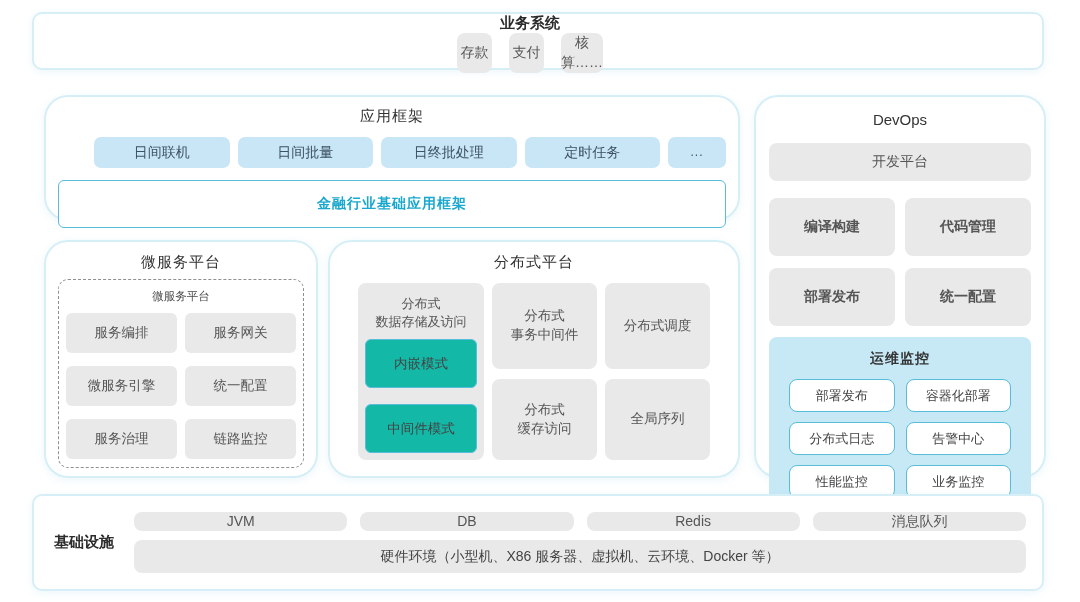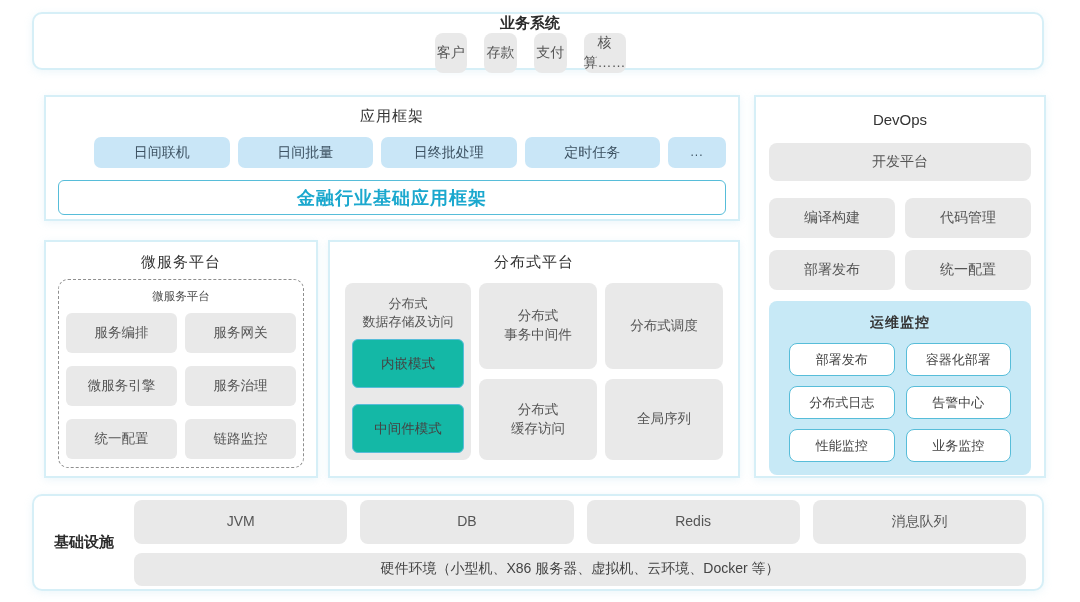--- a/index.html
+++ b/index.html
@@ -8,21 +8,21 @@
     position: relative;
     background: #ffffff;
     font-family: "Liberation Sans", "DejaVu Sans", sans-serif;
     color: #333;
     overflow: hidden;
   }
   .panel {
     position: absolute;
     background: #fff;
     border: 2px solid var(--panel_border, #d6eff7);
-    border-radius: 0;
+    border-radius: 24px;
     box-shadow: 0 2px 8px rgba(150, 205, 228, 0.18);
   }
   .btn {
     display: flex;
     align-items: center;
     justify-content: center;
     background: var(--gray_btn, #e9e9e9);
     border-radius: 8px;
     color: #555;
     font-size: 14px;
@@ -44,84 +44,83 @@
   #top-panel .bar-items { flex: 1; display: flex; gap: 17px; }
   #top-panel .btn { flex: 1; height: 40px; }
 
   
   #app-panel { left: 44px; top: 95px; width: 696px; height: 126px; padding: 0 12px; }
   #app-panel .section-title { margin: 10px 0 11px; }
   #app-panel .fw-row { display: flex; gap: 8px; padding-left: 36px; }
   #app-panel .fw-row .btn { flex: 1; height: 31px; background: var(--blue_btn, #c9e6f7); color: #3d5262; border-radius: 7px; }
   #app-panel .fw-row .btn.small { flex: 0 0 58px; font-size: 12px; letter-spacing: 1px; }
   #app-panel .base-box {
-    margin-top: 12px; height: 35px;
+    margin-top: 12px; height: 48px;
     border: 1px solid var(--cyan_border, #57bdd9); border-radius: 6px; background: #fff;
     display: flex; align-items: center; justify-content: center;
-    color: var(--cyan_text, #1ba8ce); font-weight: 700; font-size: 18px; letter-spacing: 1px;
+    color: var(--cyan_text, #1ba8ce); font-weight: 700; font-size: 14px; letter-spacing: 1px;
   }
 
   
   #micro-panel { left: 44px; top: 240px; width: 274px; height: 238px; }
   #micro-panel .section-title { margin: 11px 0 7px; }
   #micro-panel .dashed {
     margin: 0 12px; border: 1px dashed #8f8f8f; border-radius: 10px; padding: 5px 7px 8px;
   }
   #micro-panel .dashed-title { text-align: center; font-size: 11.5px; color: #4a4a4a; margin: 4px 0 9px; }
   #micro-panel .ms-grid { display: grid; grid-template-columns: 1fr 1fr; gap: 13px 8px; }
   #micro-panel .btn { height: 40px; font-size: 13.5px; border-radius: 6px; }
 
   
   #dist-panel { left: 328px; top: 240px; width: 412px; height: 238px; }
   #dist-panel .section-title { margin: 11px 0 11px; }
   #dist-panel .dist-grid {
-    padding: 0 15px; display: grid;
+    padding: 0 28px; display: grid;
     grid-template-columns: 126px 1fr 1fr; grid-template-rows: 86px 81px; gap: 10px 8px;
   }
   #dist-panel .storage { grid-row: 1 / 3; background: var(--gray_btn, #e9e9e9); border-radius: 8px; padding: 4px 7px; }
   #dist-panel .storage-title { text-align: center; font-size: 13px; color: #555; white-space: pre-line; line-height: 1.35; margin: 8px 0 9px; }
   #dist-panel .mode {
     background: #14b8a6; border: 1.5px solid var(--cyan_border, #57bdd9); border-radius: 6px;
     height: 49px; display: flex; align-items: center; justify-content: center;
     font-size: 13.5px; color: #444; margin-bottom: 16px;
   }
   #dist-panel .btn { font-size: 13.5px; }
 
   
   #devops-panel { left: 754px; top: 95px; width: 292px; height: 383px; padding: 0 13px; }
   #devops-panel .section-title { margin: 14px 0 0; letter-spacing: 0; }
   #devops-panel .wide-btn { margin-top: 15px; height: 38px; }
   #devops-panel .do-grid { margin-top: 17px; display: grid; grid-template-columns: 1fr 1fr; gap: 12px 10px; }
-  #devops-panel .do-grid .btn { height: 40px; }
+  #devops-panel .do-grid .btn { height: 58px; font-weight: bold; }
   .monitor {
     margin-top: 11px; background: var(--monitor_bg, #c7e9f6); border-radius: 8px; padding: 10px 20px 13px;
   }
   .monitor-title { text-align: center; font-weight: 700; font-size: 14px; color: #333; margin: 3px 0 11px; letter-spacing: 1px; }
   .monitor-grid { display: grid; grid-template-columns: 1fr 1fr; gap: 10px 11px; }
   .monitor-grid .m-btn {
     height: 33px; background: #fff; border: 1.5px solid var(--cyan_border, #54bbd8); border-radius: 8px;
     display: flex; align-items: center; justify-content: center; font-size: 13px; color: #444;
   }
 
   
   #infra-panel { left: 32px; top: 494px; width: 1012px; height: 97px; border-radius: 10px;
     display: flex; align-items: center; padding-right: 16px; }
   #infra-panel .bar-label { width: 100px; text-align: center; font-weight: 700; font-size: 15px; color: #2c2c2c; }
   #infra-panel .infra-content { flex: 1; }
   #infra-panel .infra-row { display: flex; gap: 13px; }
-  #infra-panel .infra-row .btn { flex: 1; height: 44px; }
+  #infra-panel .infra-row .btn { flex: 1; height: 19px; }
   #infra-panel .hw-bar { margin-top: 9px; height: 33px; font-size: 14px; color: #444; }
 </style>
 </head>
 <body>
 
 <div class="panel" id="top-panel">
   <div class="bar-label">业务系统</div>
   <div class="bar-items">
-    <div class="btn">客户</div>
     <div class="btn">存款</div>
     <div class="btn">支付</div>
     <div class="btn">核算……</div>
   </div>
 </div>
 
 <div class="panel" id="app-panel">
   <div class="section-title">应用框架</div>
   <div class="fw-row">
     <div class="btn">日间联机</div>
@@ -134,22 +133,22 @@
 </div>
 
 <div class="panel" id="micro-panel">
   <div class="section-title">微服务平台</div>
   <div class="dashed">
     <div class="dashed-title">微服务平台</div>
     <div class="ms-grid">
       <div class="btn">服务编排</div>
       <div class="btn">服务网关</div>
       <div class="btn">微服务引擎</div>
+      <div class="btn">统一配置</div>
       <div class="btn">服务治理</div>
-      <div class="btn">统一配置</div>
       <div class="btn">链路监控</div>
     </div>
   </div>
 </div>
 
 <div class="panel" id="dist-panel">
   <div class="section-title">分布式平台</div>
   <div class="dist-grid">
     <div class="storage">
       <div class="storage-title">分布式

